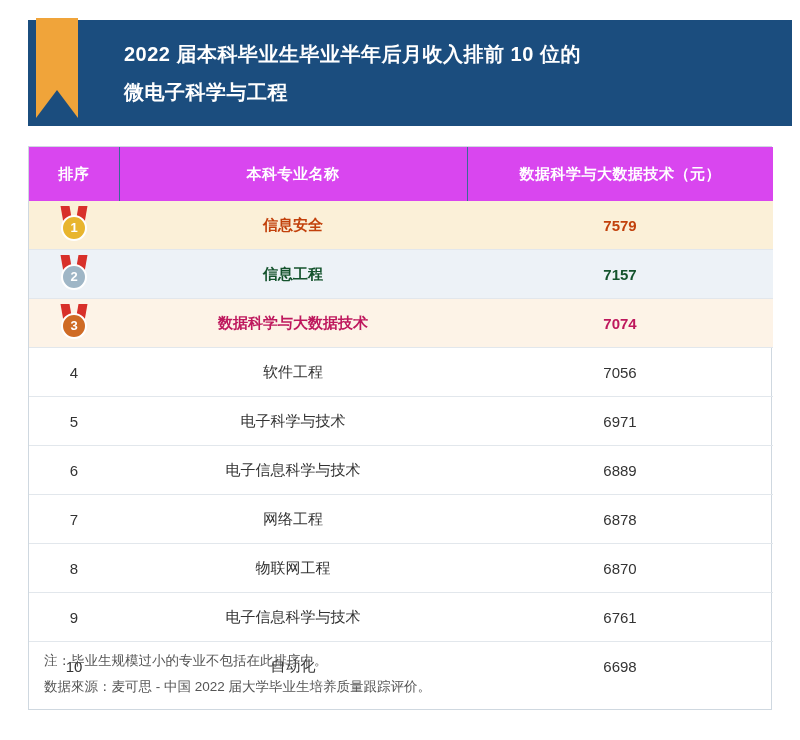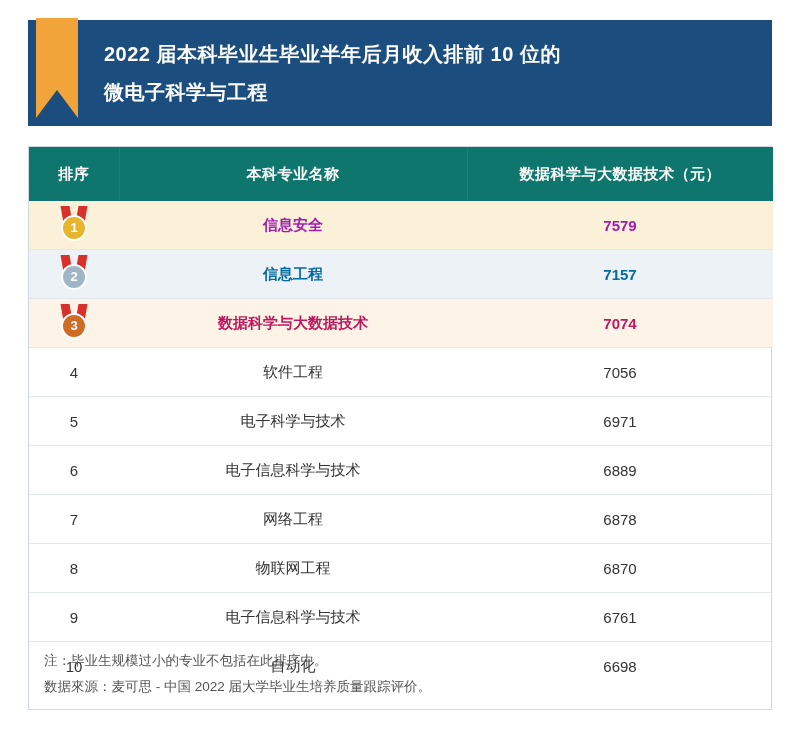--- a/index.html
+++ b/index.html
@@ -23,20 +23,21 @@
   
   .header {
     position: absolute;
     left: 28px;
     top: 20px;
     width: 744px;
     height: 106px;
     background: #1b4d7e;
     display: flex;
     align-items: center;
+    padding-left: 20px;
   }
   .header-bookmark {
     position: absolute;
     left: 8px;
     top: -2px;
     width: 42px;
     height: 100px;
   }
   .bookmark-shape {
     width: 42px;
@@ -67,21 +68,21 @@
     border: 1px solid #cfd8e0;
     background: #ffffff;
     box-sizing: border-box;
   }
   table.rank-table {
     width: 100%;
     border-collapse: collapse;
     table-layout: fixed;
   }
   table.rank-table th {
-    background: #0f766e;
+    background: #d946ef;
     color: #ffffff;
     font-size: 15px;
     font-weight: bold;
     height: 52px;
     border-right: 1px solid #3c6a96;
     letter-spacing: 0.5px;
   }
   table.rank-table th:last-child { border-right: none; }
   col.c-rank  { width: 90px; }
   col.c-major { width: 348px; }
@@ -98,22 +99,22 @@
 
   tr.top-row td {
     font-weight: bold;
     color: #1b4d7e;
     font-size: 15px;
   }
   tr.top1 td { background: #fbf0d8; }
   tr.top2 td { background: #edf2f7; }
   tr.top3 td { background: #fdf3e7; }
 
-  tr.top2 td.major, tr.top2 td.income { color: #0369a1; margin-top: 25px; }
-  tr.top1 td.major, tr.top1 td.income { color: #a21caf; }
+  tr.top2 td.major, tr.top2 td.income { color: #14532d; margin-top: 25px; }
+  tr.top1 td.major, tr.top1 td.income { color: #c2410c; }
   tr.top3 td.major, tr.top3 td.income { color: #be185d; }
 
   
   .medal {
     display: inline-block;
     position: relative;
     width: 34px;
     height: 36px;
   }
   .medal .ribbon-l, .medal .ribbon-r {

